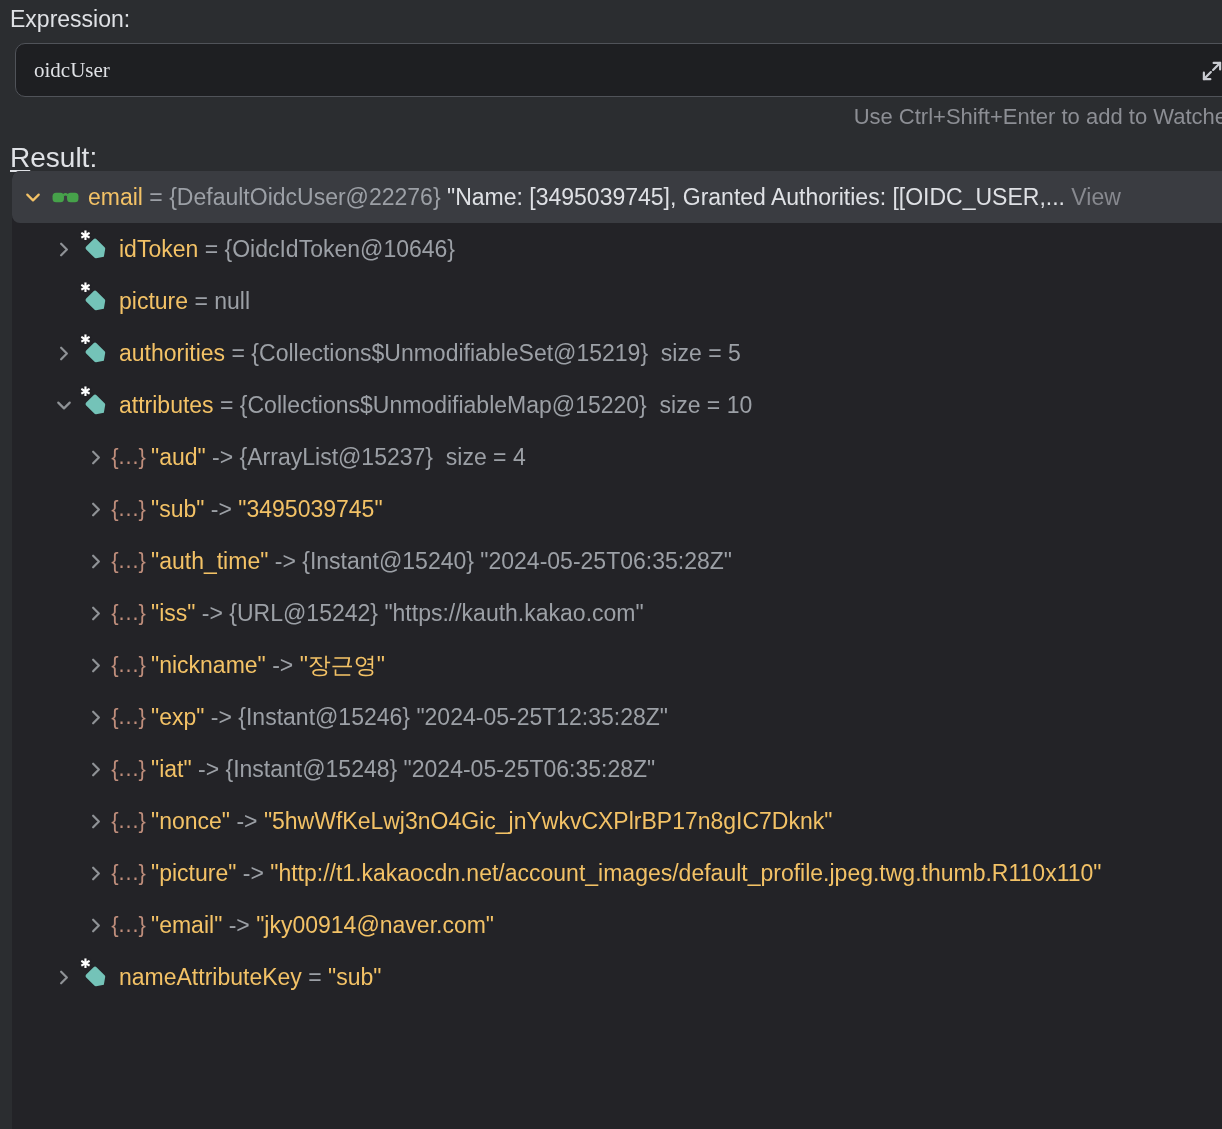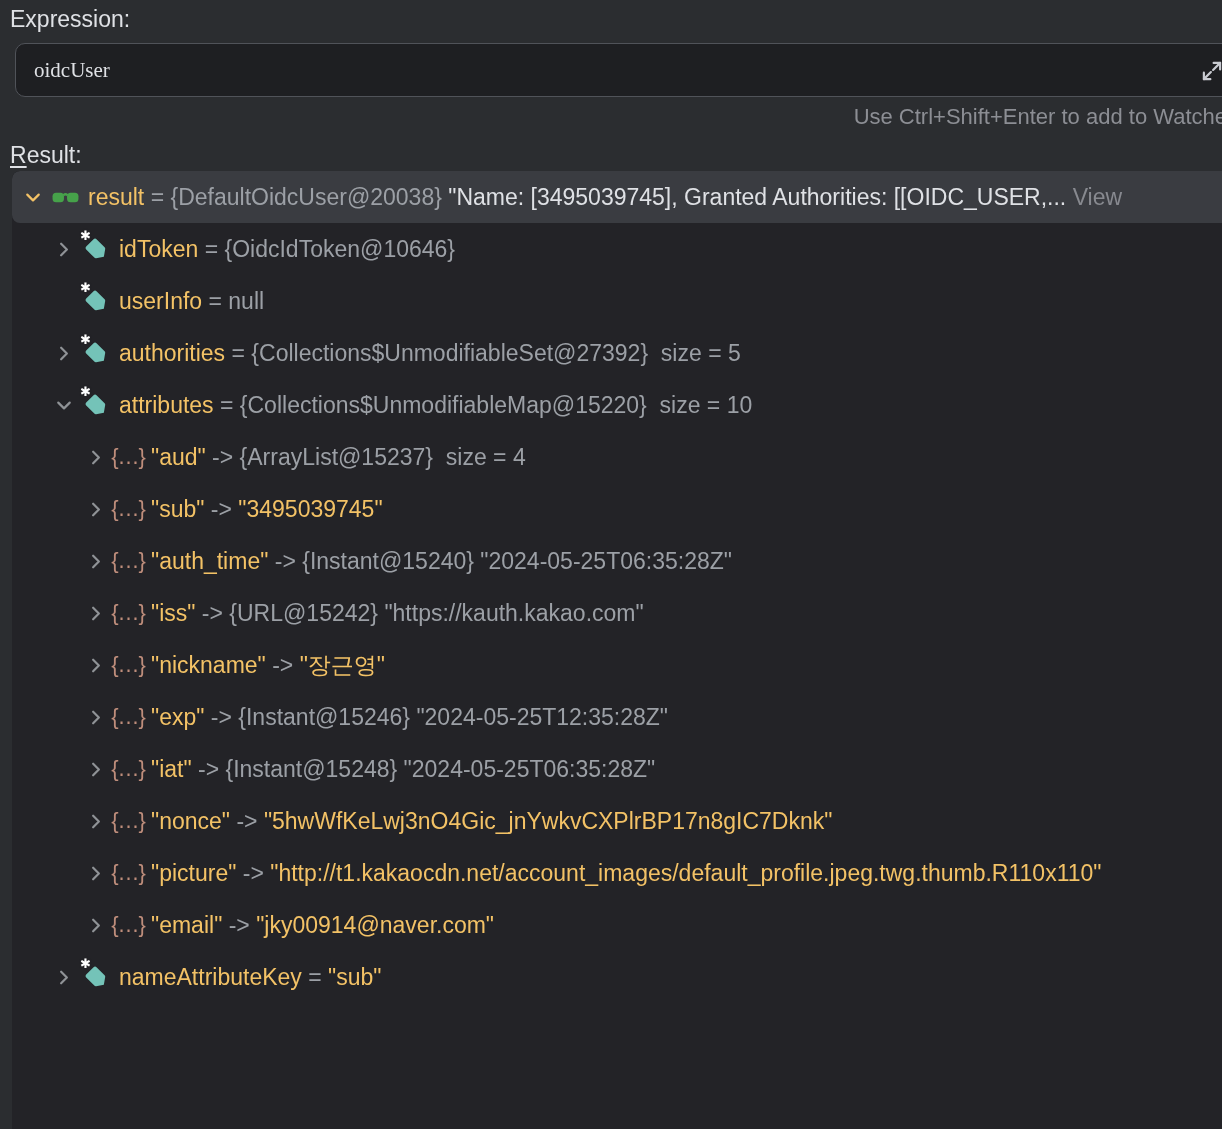--- a/index.html
+++ b/index.html
@@ -32,21 +32,21 @@
     padding:0 0 0 18px;
   }
   .expand-btn{
     position:absolute;left:1183px;top:14px;width:26px;height:26px;
     background:transparent;border:none;padding:0;cursor:pointer;
   }
   .hint{
     position:absolute;top:102px;right:-16px;height:30px;line-height:30px;
     font-size:22px;color:var(--hint);white-space:nowrap;
   }
-  .result-label{position:absolute;left:10px;top:142px;font-size:23px;}
+  .result-label{position:absolute;left:10px;top:142px;font-size:28px;}
   .result-label u{text-underline-offset:3px;}
   .tree{
     position:absolute;left:12px;top:171px;width:1210px;height:958px;
     background:var(--panel);border-radius:8px 0 0 0;
     font-size:23px;overflow:hidden;
   }
   .row{
     height:52px;display:flex;align-items:center;
     white-space:pre;cursor:default;
   }
@@ -85,34 +85,34 @@
 
 <div class="result-label"><u>R</u>esult:</div>
 
 <div class="tree">
     <div class="row selected" style="padding-left: 10px;"><span class="chev"><svg width="23" height="23" viewBox="0 0 23 23" fill="none">
           <path d="M5.5 8.5l6 6 6-6" stroke="var(--yellow)" stroke-width="2.3" stroke-linecap="round" stroke-linejoin="round"></path>
         </svg></span><span class="ticon"><svg width="29" height="29" viewBox="0 0 28 28">
           <rect x="1.5" y="9.5" width="11" height="9" rx="3.4" fill="var(--green)"></rect>
           <rect x="15.5" y="9.5" width="11" height="9" rx="3.4" fill="var(--green)"></rect>
           <path d="M12 11.8q2-1.9 4 0" stroke="var(--green)" stroke-width="2.2" fill="none"></path>
-        </svg></span><span class="segs"><span class="seg-name">result</span><span class="seg-muted"> = </span><span class="seg-muted">{DefaultOidcUser@20038}</span><span class="seg-plain"> "Name: [3495039745], Granted Authorities: [[OIDC_USER,...</span><span class="seg-link"> View</span></span></div>
+        </svg></span><span class="segs"><span class="seg-name">email</span><span class="seg-muted"> = </span><span class="seg-muted">{DefaultOidcUser@22276}</span><span class="seg-plain"> "Name: [3495039745], Granted Authorities: [[OIDC_USER,...</span><span class="seg-link"> View</span></span></div>
     <div class="row" style="padding-left: 41px;"><span class="chev"><svg width="23" height="23" viewBox="0 0 23 23" fill="none">
           <path d="M8.5 5.5l6 6-6 6" stroke="var(--chevron)" stroke-width="2.3" stroke-linecap="round" stroke-linejoin="round"></path>
         </svg></span><span class="ticon"><svg width="25" height="25" viewBox="0 0 24 24">
           <path transform="rotate(45 12 12)" fill="var(--teal)" d="M17.63 5.84C17.27 5.33 16.67 5 16 5L5 5.01C3.9 5.01 3 5.9 3 7v10c0 1.1.9 1.99 2 1.99L16 19c.67 0 1.27-.33 1.63-.84L22 12l-4.37-6.16z"></path>
         </svg><span class="tag-badge">✱</span></span><span class="segs"><span class="seg-name">idToken</span><span class="seg-muted"> = </span><span class="seg-muted">{OidcIdToken@10646}</span></span></div>
     <div class="row" style="padding-left: 41px;"><span class="chev"></span><span class="ticon"><svg width="25" height="25" viewBox="0 0 24 24">
           <path transform="rotate(45 12 12)" fill="var(--teal)" d="M17.63 5.84C17.27 5.33 16.67 5 16 5L5 5.01C3.9 5.01 3 5.9 3 7v10c0 1.1.9 1.99 2 1.99L16 19c.67 0 1.27-.33 1.63-.84L22 12l-4.37-6.16z"></path>
-        </svg><span class="tag-badge">✱</span></span><span class="segs"><span class="seg-name">userInfo</span><span class="seg-muted"> = </span><span class="seg-muted">null</span></span></div>
+        </svg><span class="tag-badge">✱</span></span><span class="segs"><span class="seg-name">picture</span><span class="seg-muted"> = </span><span class="seg-muted">null</span></span></div>
     <div class="row" style="padding-left: 41px;"><span class="chev"><svg width="23" height="23" viewBox="0 0 23 23" fill="none">
           <path d="M8.5 5.5l6 6-6 6" stroke="var(--chevron)" stroke-width="2.3" stroke-linecap="round" stroke-linejoin="round"></path>
         </svg></span><span class="ticon"><svg width="25" height="25" viewBox="0 0 24 24">
           <path transform="rotate(45 12 12)" fill="var(--teal)" d="M17.63 5.84C17.27 5.33 16.67 5 16 5L5 5.01C3.9 5.01 3 5.9 3 7v10c0 1.1.9 1.99 2 1.99L16 19c.67 0 1.27-.33 1.63-.84L22 12l-4.37-6.16z"></path>
-        </svg><span class="tag-badge">✱</span></span><span class="segs"><span class="seg-name">authorities</span><span class="seg-muted"> = </span><span class="seg-muted">{Collections$UnmodifiableSet@27392}</span><span class="seg-muted">  size = 5</span></span></div>
+        </svg><span class="tag-badge">✱</span></span><span class="segs"><span class="seg-name">authorities</span><span class="seg-muted"> = </span><span class="seg-muted">{Collections$UnmodifiableSet@15219}</span><span class="seg-muted">  size = 5</span></span></div>
     <div class="row" style="padding-left: 41px;"><span class="chev"><svg width="23" height="23" viewBox="0 0 23 23" fill="none">
           <path d="M5.5 8.5l6 6 6-6" stroke="var(--chevron)" stroke-width="2.3" stroke-linecap="round" stroke-linejoin="round"></path>
         </svg></span><span class="ticon"><svg width="25" height="25" viewBox="0 0 24 24">
           <path transform="rotate(45 12 12)" fill="var(--teal)" d="M17.63 5.84C17.27 5.33 16.67 5 16 5L5 5.01C3.9 5.01 3 5.9 3 7v10c0 1.1.9 1.99 2 1.99L16 19c.67 0 1.27-.33 1.63-.84L22 12l-4.37-6.16z"></path>
         </svg><span class="tag-badge">✱</span></span><span class="segs"><span class="seg-name">attributes</span><span class="seg-muted"> = </span><span class="seg-muted">{Collections$UnmodifiableMap@15220}</span><span class="seg-muted">  size = 10</span></span></div>
     <div class="row" style="padding-left: 73px;"><span class="chev"><svg width="23" height="23" viewBox="0 0 23 23" fill="none">
           <path d="M8.5 5.5l6 6-6 6" stroke="var(--chevron)" stroke-width="2.3" stroke-linecap="round" stroke-linejoin="round"></path>
         </svg></span><span class="ticon"><span class="braces">{…}</span></span><span class="segs"><span class="seg-name">"aud"</span><span class="seg-muted"> -&gt; </span><span class="seg-muted">{ArrayList@15237}</span><span class="seg-muted">  size = 4</span></span></div>
     <div class="row" style="padding-left: 73px;"><span class="chev"><svg width="23" height="23" viewBox="0 0 23 23" fill="none">
           <path d="M8.5 5.5l6 6-6 6" stroke="var(--chevron)" stroke-width="2.3" stroke-linecap="round" stroke-linejoin="round"></path>

